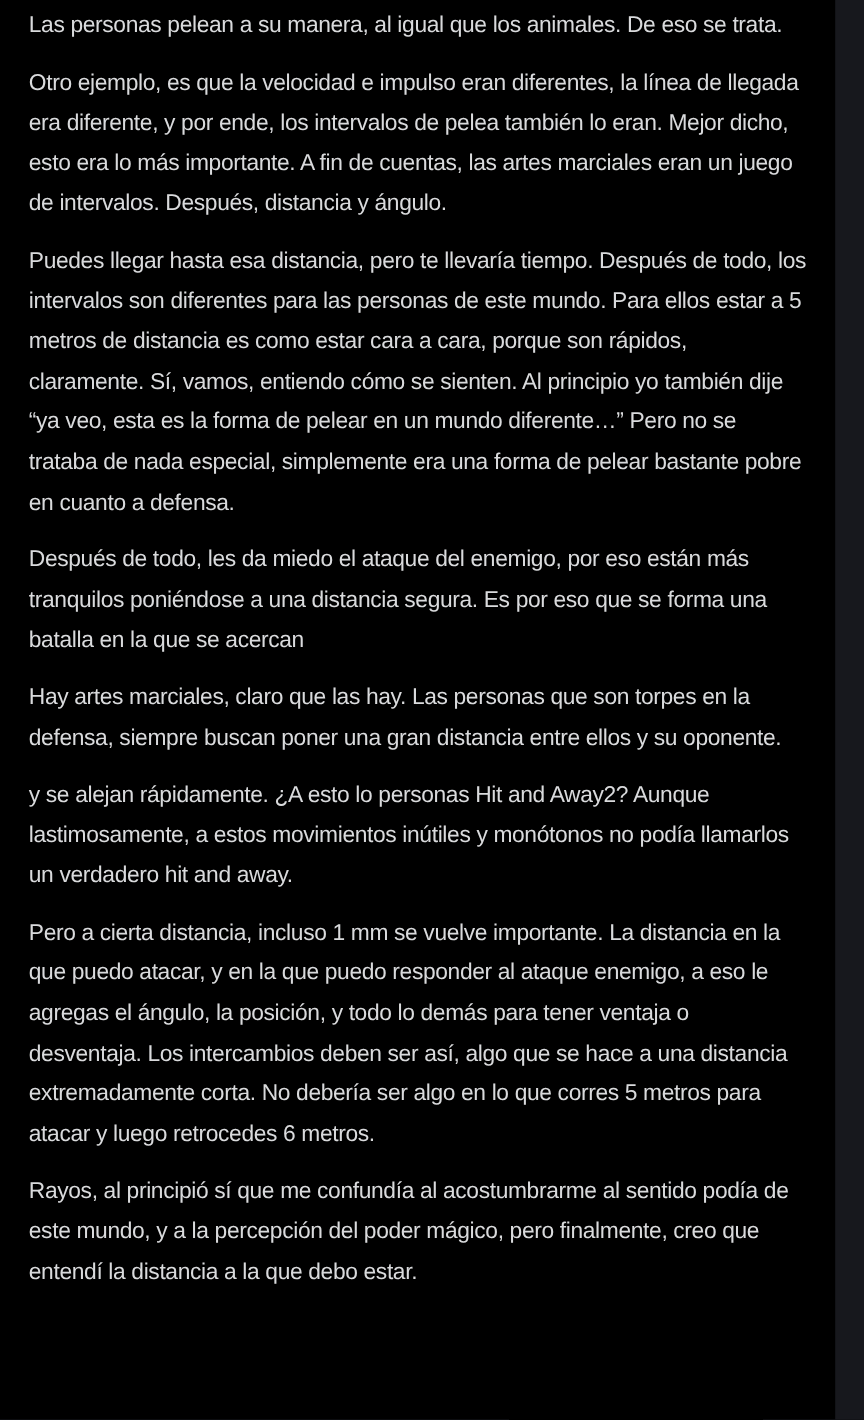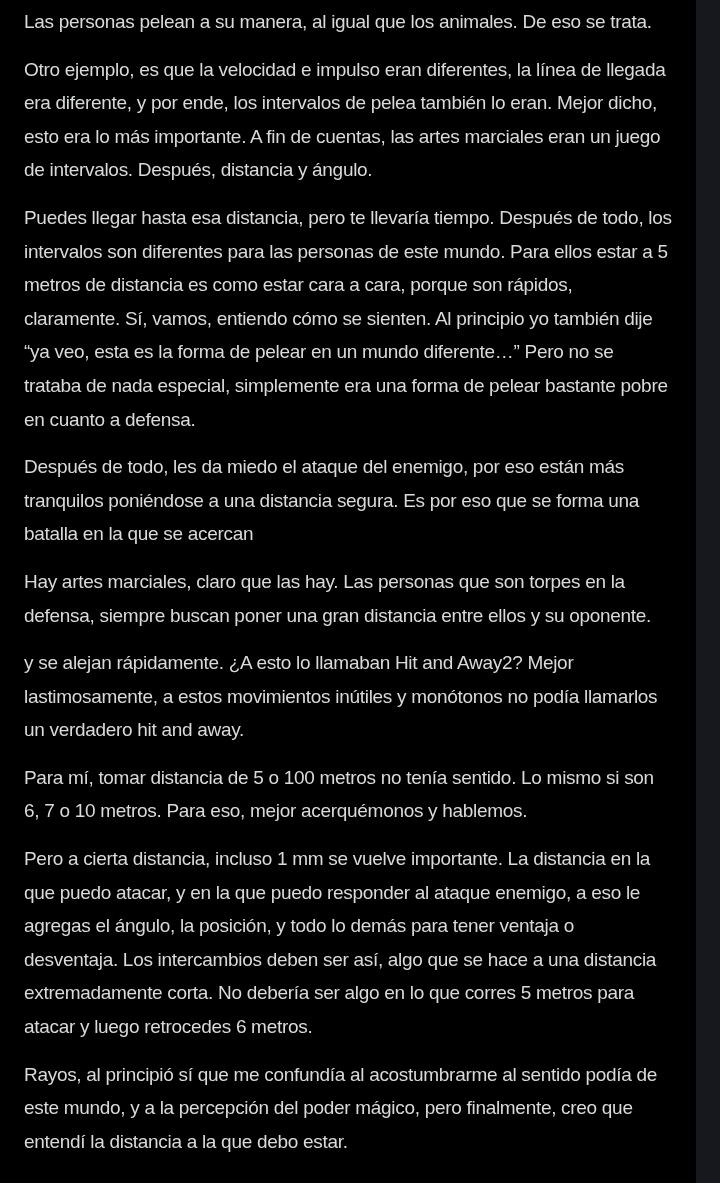--- a/index.html
+++ b/index.html
@@ -32,18 +32,17 @@
 </head>
 <body>
 
 <div class="reader-page">
   <div class="reader-content">
     <p>Las personas pelean a su manera, al igual que los animales. De eso se trata.</p>
     <p>Otro ejemplo, es que la velocidad e impulso eran diferentes, la línea de llegada era diferente, y por ende, los intervalos de pelea también lo eran. Mejor dicho, esto era lo más importante. A fin de cuentas, las artes marciales eran un juego de intervalos. Después, distancia y ángulo.</p>
     <p>Puedes llegar hasta esa distancia, pero te llevaría tiempo. Después de todo, los intervalos son diferentes para las personas de este mundo. Para ellos estar a 5 metros de distancia es como estar cara a cara, porque son rápidos, claramente. Sí, vamos, entiendo cómo se sienten. Al principio yo también dije “ya veo, esta es la forma de pelear en un mundo diferente…” Pero no se trataba de nada especial, simplemente era una forma de pelear bastante pobre en cuanto a defensa.</p>
     <p>Después de todo, les da miedo el ataque del enemigo, por eso están más tranquilos poniéndose a una distancia segura. Es por eso que se forma una batalla en la que se acercan</p>
     <p>Hay artes marciales, claro que las hay. Las personas que son torpes en la defensa, siempre buscan poner una gran distancia entre ellos y su oponente.</p>
-    <p>y se alejan rápidamente. ¿A esto lo llamaban Hit and Away2? Mejor lastimosamente, a estos movimientos inútiles y monótonos no podía llamarlos un verdadero hit and away.</p>
-    <p>Para mí, tomar distancia de 5 o 100 metros no tenía sentido. Lo mismo si son 6, 7 o 10 metros. Para eso, mejor acerquémonos y hablemos.</p>
+    <p>y se alejan rápidamente. ¿A esto lo personas Hit and Away2? Aunque lastimosamente, a estos movimientos inútiles y monótonos no podía llamarlos un verdadero hit and away.</p>
     <p>Pero a cierta distancia, incluso 1 mm se vuelve importante. La distancia en la que puedo atacar, y en la que puedo responder al ataque enemigo, a eso le agregas el ángulo, la posición, y todo lo demás para tener ventaja o desventaja. Los intercambios deben ser así, algo que se hace a una distancia extremadamente corta. No debería ser algo en lo que corres 5 metros para atacar y luego retrocedes 6 metros.</p>
     <p>Rayos, al principió sí que me confundía al acostumbrarme al sentido podía de este mundo, y a la percepción del poder mágico, pero finalmente, creo que entendí la distancia a la que debo estar.</p>
   </div>
 </div>
 
 </body></html>

